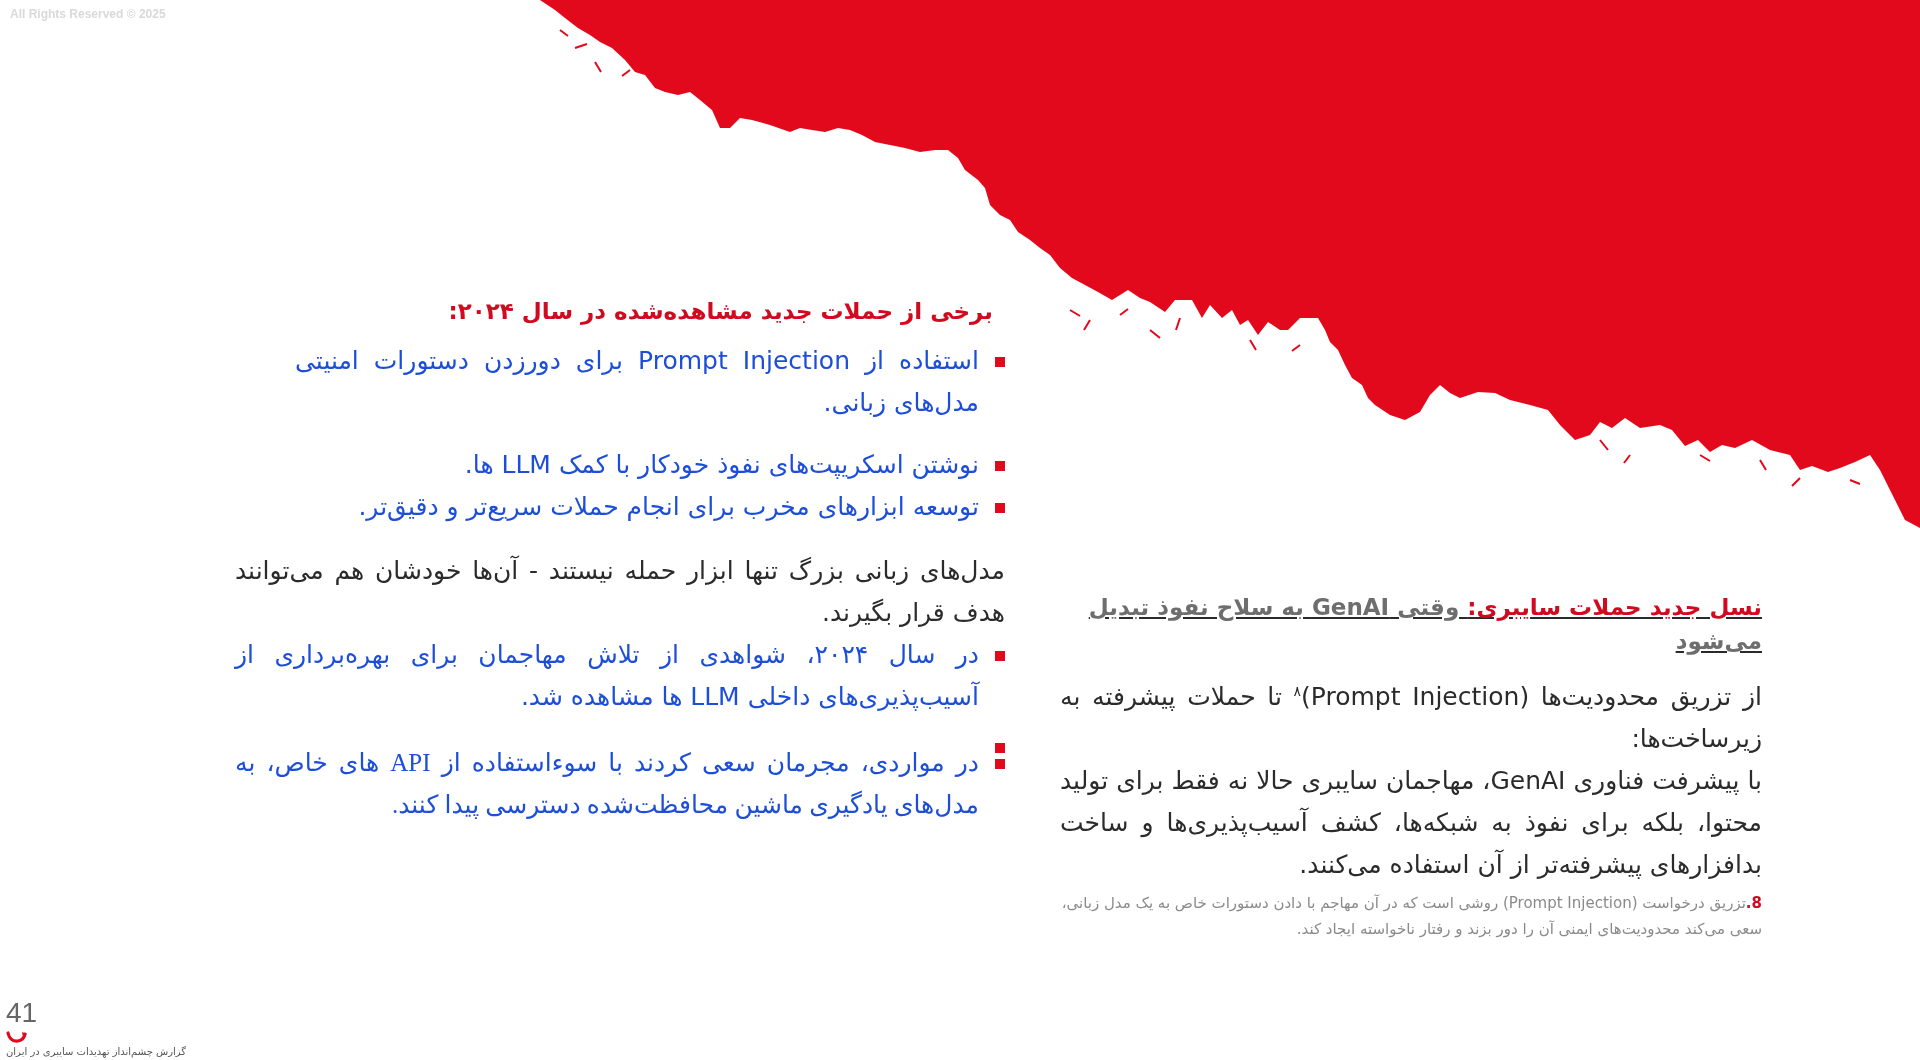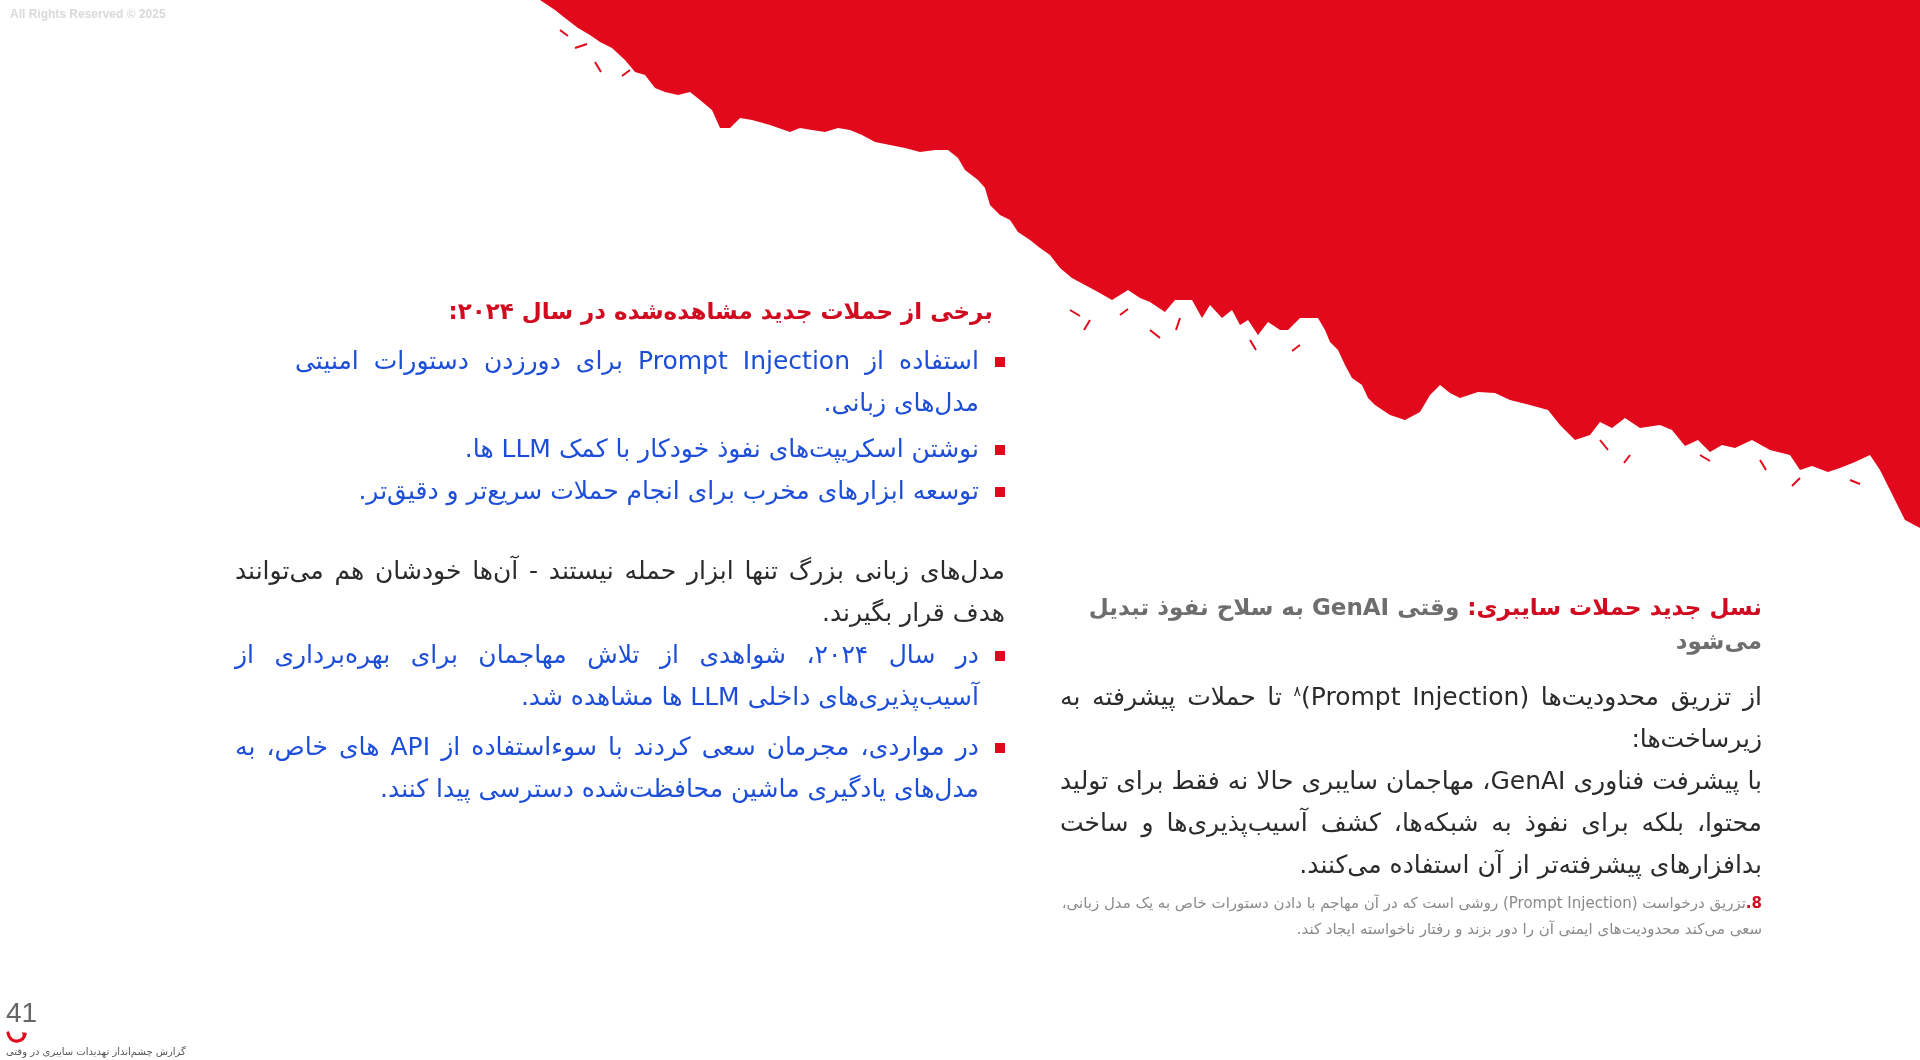--- a/index.html
+++ b/index.html
@@ -31,21 +31,21 @@
     position: relative; font-size: 25px; line-height: 42px;
     padding-right: 26px; color: #1d4ed8; text-align: justify; text-align-last: right;
   }
   ul.bullets li .bullet {
     position: absolute; right: 0; top: 17px;
     width: 10px; height: 10px; background: #e1091b;
   }
   .gap-sm { margin-top: 6px; }
   .gap-md { margin-top: 12px; }
 
-  .title-mixed { font-size: 23px; line-height: 34px; font-weight: bold; margin: 0; }
+  .title-mixed { font-size: 23px; line-height: 34px; font-weight: bold; margin: 0; text-decoration: underline; }
   .title-mixed .red { color: #d10a1f; }
   .title-mixed .gray { color: #6e6e6e; }
 
   .footnote { font-size: 15px; line-height: 26px; color: #8a8a8a; margin: 0; }
   .footnote .num { color: #d10a1f; font-weight: bold; }
 
   .page-num {
     position: absolute; left: 6px; top: 998px;
     font-family: "Liberation Sans", sans-serif;
     font-size: 28px; color: #666; line-height: 30px; z-index: 2;
@@ -86,42 +86,42 @@
 
   <div class="copyright">All Rights Reserved © 2025</div>
 
   <div class="block rtl" style="left:295px; top:282px; width:710px;">
     <h2 class="h-red">برخی از حملات جدید مشاهده‌شده در سال ۲۰۲۴:</h2>
     <ul class="bullets gap-sm">
       <li>
         <span class="bullet"></span>
         <span>استفاده از Prompt Injection برای دورزدن دستورات امنیتی مدل‌های زبانی.</span>
       </li>
-      <li style="margin-top:4px;">
+      <li style="margin-top:20px;">
         <span class="bullet"></span>
         <span>نوشتن اسکریپت‌های نفوذ خودکار با کمک LLM ها.</span>
       </li>
       <li>
         <span class="bullet"></span>
         <span>توسعه ابزارهای مخرب برای انجام حملات سریع‌تر و دقیق‌تر.</span>
       </li>
     </ul>
   </div>
 
   <div class="block rtl" style="left:235px; top:538px; width:770px;">
     <p class="para gap-md">مدل‌های زبانی بزرگ تنها ابزار حمله نیستند - آن‌ها خودشان هم می‌توانند هدف قرار بگیرند.</p>
     <ul class="bullets gap-md">
       <li>
         <span class="bullet"></span>
         <span>در سال ۲۰۲۴، شواهدی از تلاش مهاجمان برای بهره‌برداری از آسیب‌پذیری‌های داخلی LLM ها مشاهده شد.</span>
       </li>
       <li style="margin-top:8px;">
         <span class="bullet"></span>
       </li>
-      <li style="margin-top:8px;">
+      <li style="margin-top:24px;font-family:Liberation Serif, serif;">
         <span class="bullet"></span>
         <span>در مواردی، مجرمان سعی کردند با سوءاستفاده از API های خاص، به مدل‌های یادگیری ماشین محافظت‌شده دسترسی پیدا کنند.</span>
       </li>
     </ul>
   </div>
 
   <div class="block rtl" style="left:1060px; top:590px; width:702px;">
     <h2 class="title-mixed">
       <span class="red">نسل جدید حملات سایبری:</span><span class="gray"> وقتی GenAI به سلاح نفوذ تبدیل می‌شود</span>
     </h2>
@@ -135,15 +135,15 @@
     <p class="footnote">
       <span class="num">8.</span><span>تزریق درخواست (Prompt Injection) روشی است که در آن مهاجم با دادن دستورات خاص به یک مدل زبانی، سعی می‌کند محدودیت‌های ایمنی آن را دور بزند و رفتار ناخواسته ایجاد کند.</span>
     </p>
   </div>
 
   <div class="page-num">41</div>
   <svg class="footer-logo" viewBox="0 0 22 14">
     <path d="M2,3 Q4,12 12,11 Q18,10 19,4" fill="none" stroke="#e1091b" stroke-width="3.2" stroke-linecap="round"></path>
     <path d="M16,2 L21,4 L17,7 Z" fill="#e1091b"></path>
   </svg>
-  <div class="footer-title">گزارش چشم‌انداز تهدیدات سایبری در وقتی</div>
+  <div class="footer-title">گزارش چشم‌انداز تهدیدات سایبری در ایران</div>
 
 </div>
 
 </body></html>

